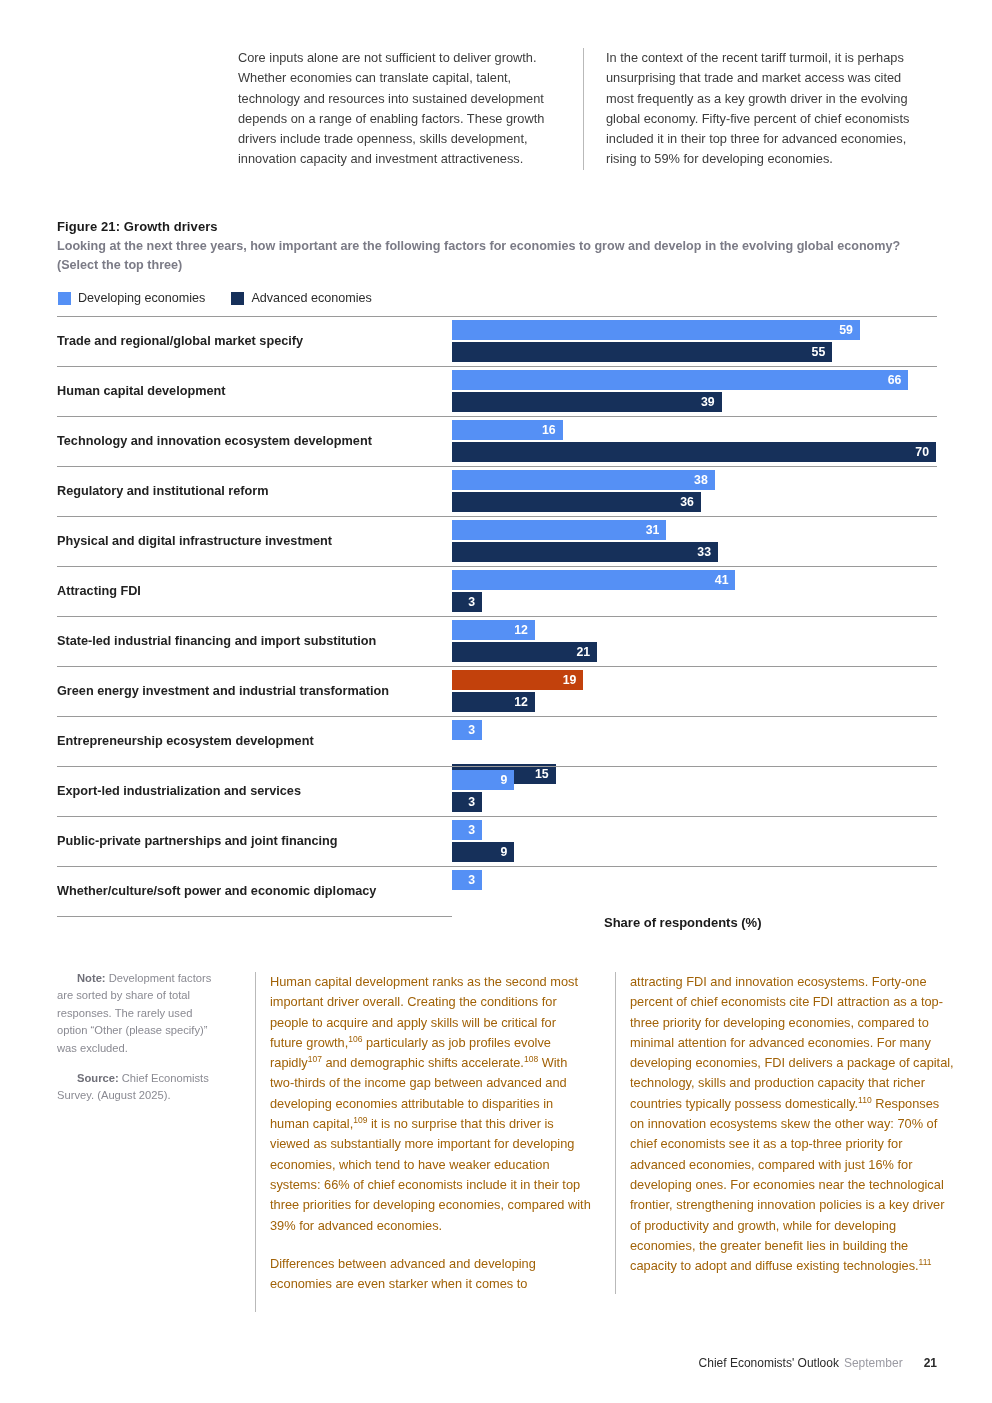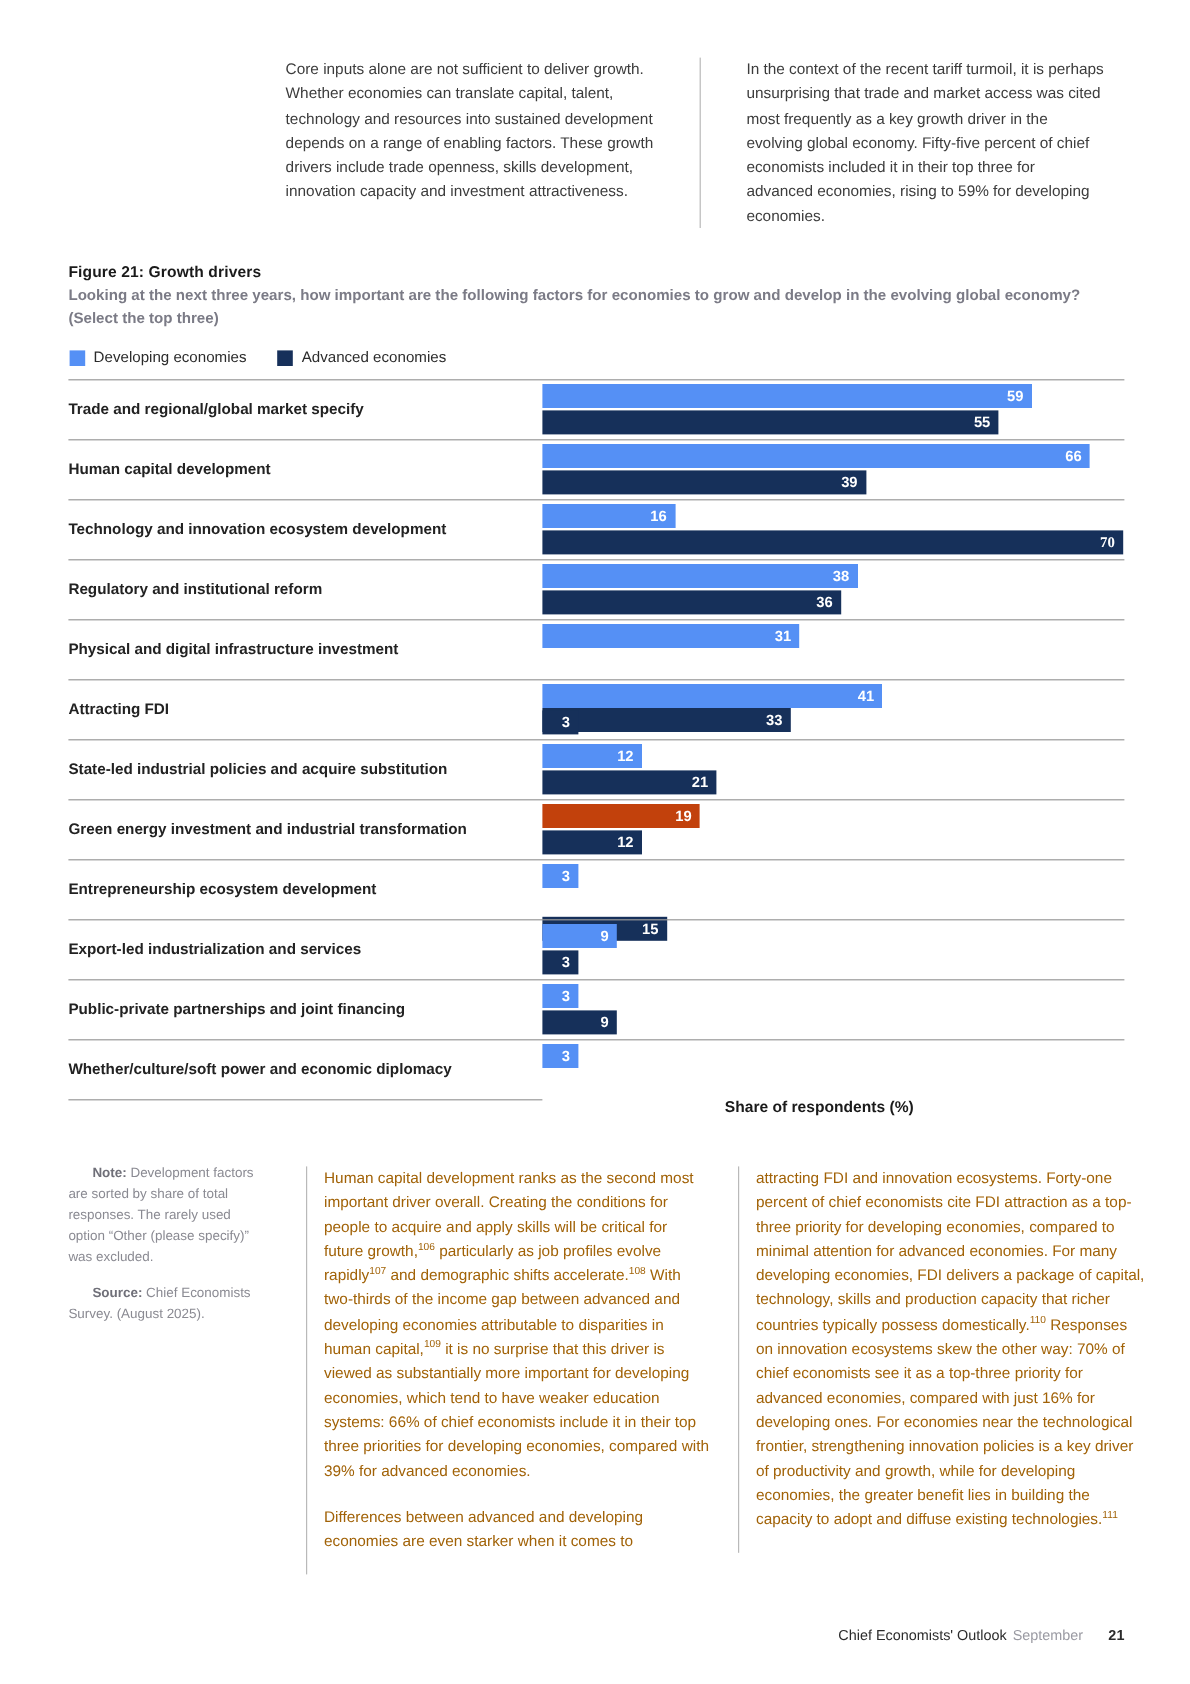--- a/index.html
+++ b/index.html
@@ -28,21 +28,21 @@
   .intro-col {
     width: 345px;
     font-size: 12.8px;
     line-height: 20.3px;
     color: #3c3c3c;
     padding-right: 18px;
     box-sizing: border-box;
   }
   .intro-col.right {
     border-left: 1px solid #b9b9b9;
-    padding-left: 38px;
+    padding-left: 22px;
     width: 355px;
   }
 
   
   .fig-title {
     position: absolute;
     top: 219px;
     left: 57px;
     font-size: 13px;
     font-weight: bold;
@@ -240,21 +240,21 @@
           <span class="bar-val">39</span>
         </div>
       </div>
     </div>
     <div class="row">
       <div class="row-label">Technology and innovation ecosystem development</div>
       <div class="bars">
         <div class="bar dev" style="left: 0px; width: 110.629px; background: rgb(85, 144, 245);">
           <span class="bar-val">16</span>
         </div>
-        <div class="bar adv" style="left: 0px; width: 484px; background: rgb(22, 48, 90); font-family: Liberation Serif, serif;">
+        <div class="bar adv" style="left: 0px; width: 484px; background: rgb(22, 48, 90);">
           <span class="bar-val">70</span>
         </div>
       </div>
     </div>
     <div class="row">
       <div class="row-label">Regulatory and institutional reform</div>
       <div class="bars">
         <div class="bar dev" style="left: 0px; width: 262.743px; background: rgb(85, 144, 245);">
           <span class="bar-val">38</span>
         </div>
@@ -262,38 +262,38 @@
           <span class="bar-val">36</span>
         </div>
       </div>
     </div>
     <div class="row">
       <div class="row-label">Physical and digital infrastructure investment</div>
       <div class="bars">
         <div class="bar dev" style="left: 0px; width: 214.343px; background: rgb(85, 144, 245);">
           <span class="bar-val">31</span>
         </div>
-        <div class="bar adv" style="left: 0px; width: 207px; background: rgb(22, 48, 90); margin-top: 48px;">
+        <div class="bar adv" style="left: 0px; width: 266px; background: rgb(22, 48, 90);">
           <span class="bar-val">33</span>
         </div>
       </div>
     </div>
     <div class="row">
       <div class="row-label">Attracting FDI</div>
       <div class="bars">
         <div class="bar dev" style="left: 0px; width: 283.486px; background: rgb(85, 144, 245);">
           <span class="bar-val">41</span>
         </div>
         <div class="bar adv" style="left: 0px; width: 30px; background: rgb(22, 48, 90);">
           <span class="bar-val">3</span>
         </div>
       </div>
     </div>
     <div class="row">
-      <div class="row-label">State-led industrial policies and acquire substitution</div>
+      <div class="row-label">State-led industrial financing and import substitution</div>
       <div class="bars">
         <div class="bar dev" style="left: 0px; width: 82.9714px; background: rgb(85, 144, 245);">
           <span class="bar-val">12</span>
         </div>
         <div class="bar adv" style="left: 0px; width: 145.2px; background: rgb(22, 48, 90);">
           <span class="bar-val">21</span>
         </div>
       </div>
     </div>
     <div class="row">

